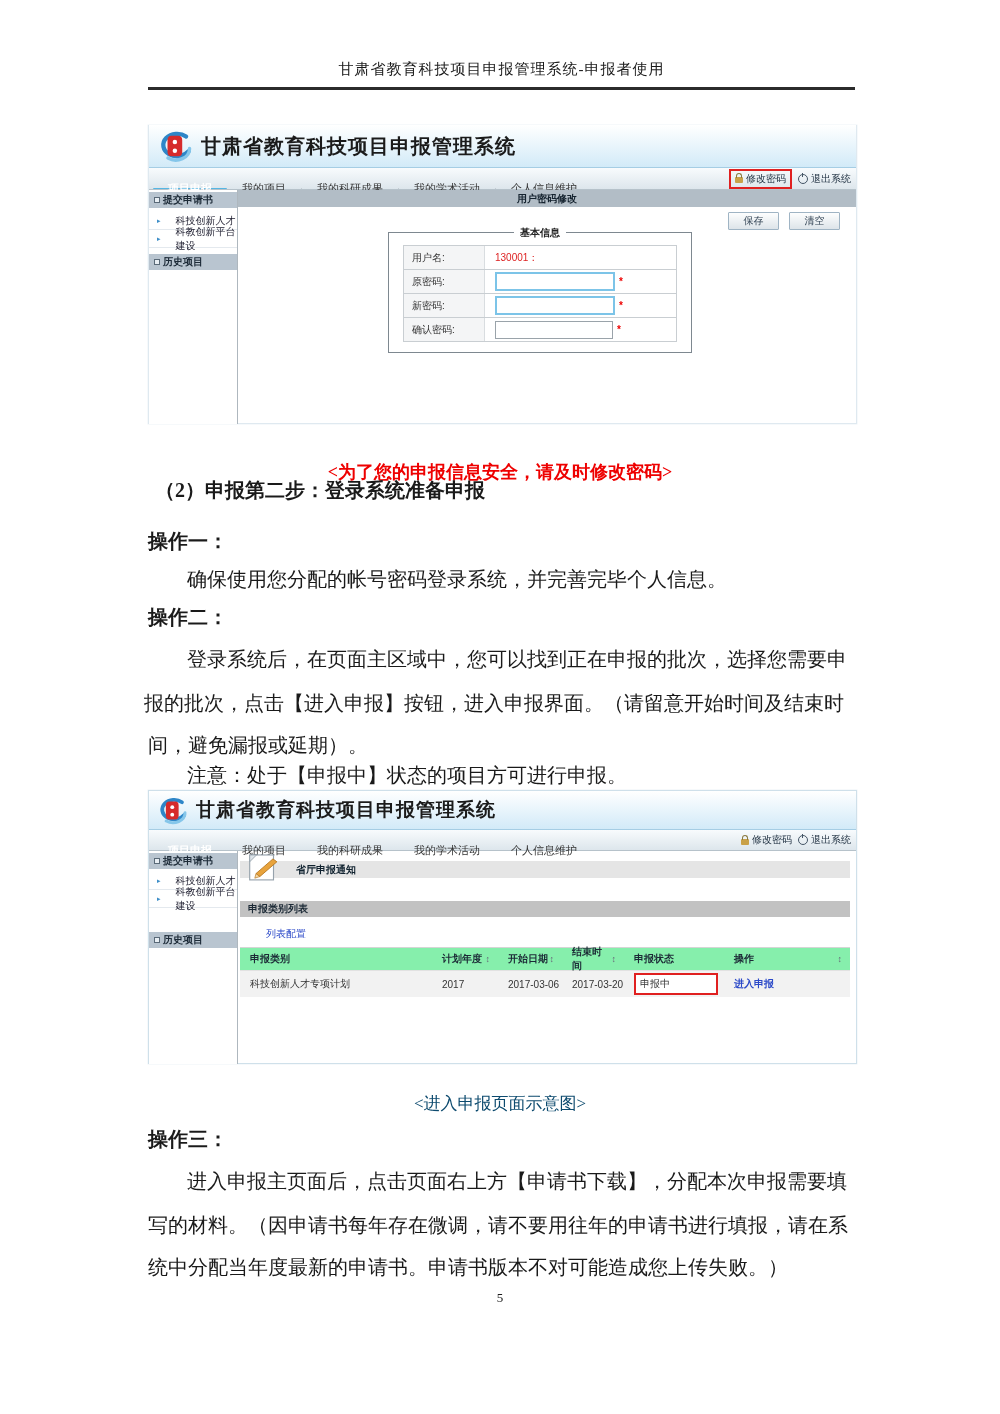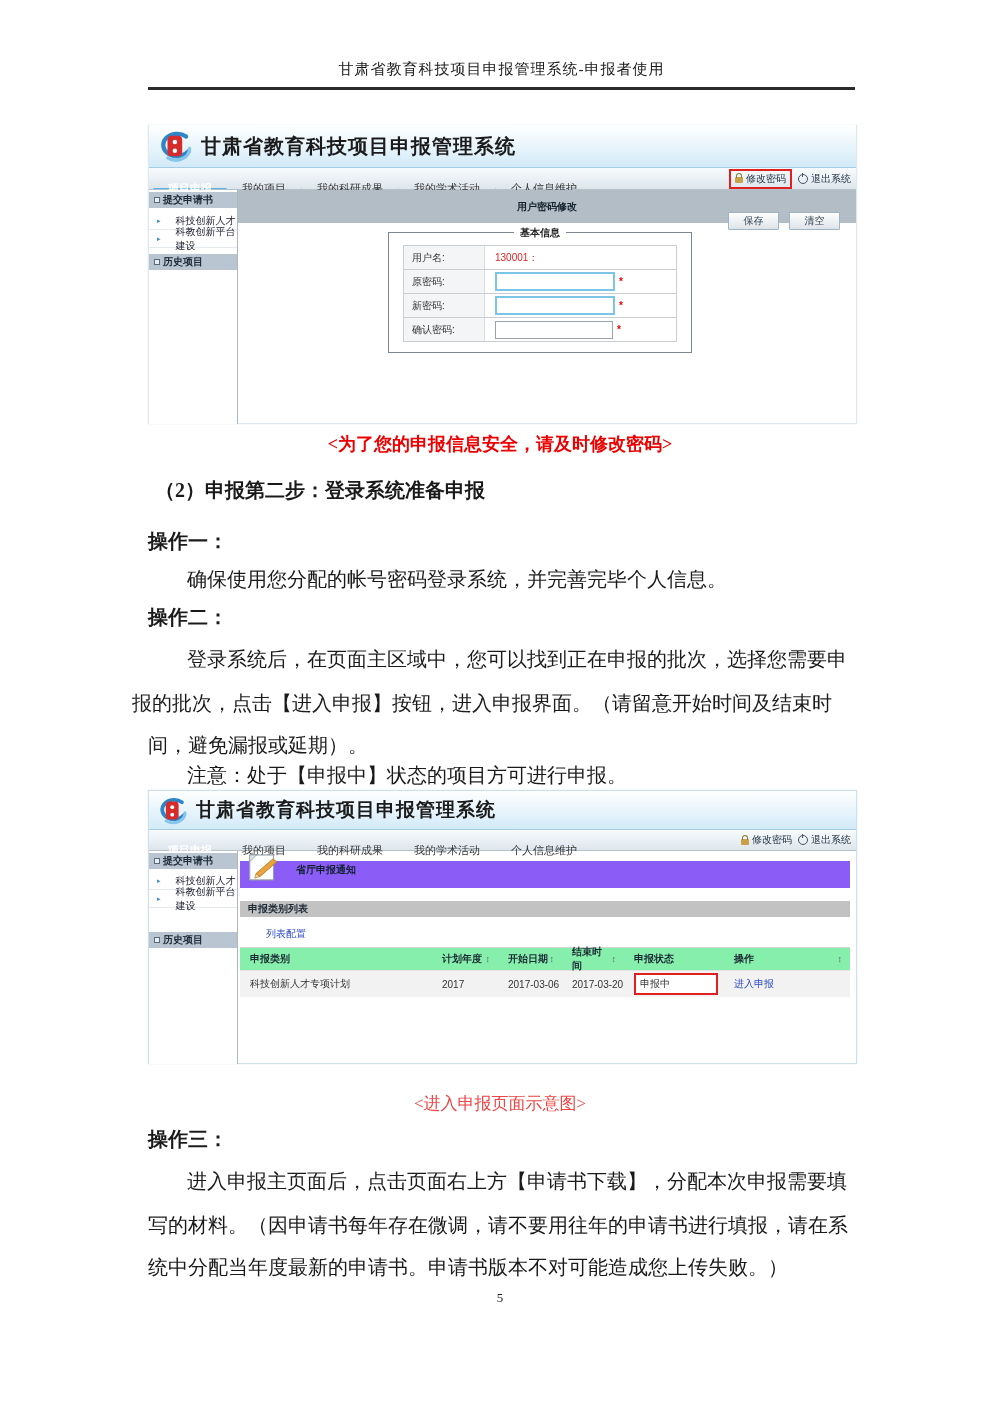--- a/index.html
+++ b/index.html
@@ -4,21 +4,21 @@
 <style>
   html,body{margin:0;padding:0;background:#ffffff;}
   .page{position:relative;width:1000px;height:1414px;background:#fff;overflow:hidden;
         font-family:"Liberation Serif","DejaVu Serif",serif;color:#1a1a1a;}
 
   
   .doc-header{position:absolute;left:148px;top:60px;width:707px;text-align:center;
               font-size:15px;letter-spacing:1px;border-bottom:3px solid #2b2b2b;padding-bottom:8px;}
   .caption{position:absolute;left:0;width:1000px;text-align:center;}
   .caption.red{color:#ee0000;font-weight:bold;font-size:18px;}
-  .caption.plain{color:#ef4444;font-size:17px;}
+  .caption.plain{color:#0c4a6e;font-size:17px;}
   .h2{position:absolute;font-weight:bold;font-size:20px;}
   .op{position:absolute;font-weight:bold;font-size:20px;}
   .bodyline{position:absolute;font-size:20px;white-space:nowrap;}
   .pagenum{position:absolute;left:0;width:1000px;text-align:center;font-size:13px;}
 
   
   .shot{position:absolute;left:148px;width:707px;background:#fff;
         font-family:"Liberation Sans","DejaVu Sans",sans-serif;color:#222;
         border:1px solid #dfe9f0;border-top:none;box-shadow:0 0 0 0.5px #eef3f7;}
   .logoband{position:relative;width:100%;background:linear-gradient(#ffffff,#d2eaf8);
@@ -41,58 +41,58 @@
 
   .shotbody{position:relative;width:100%;}
   .sidebar{position:absolute;left:0;top:0;bottom:0;width:88px;border-right:1px solid #aeb7be;background:#fff;}
   .side-sec{height:16px;background:#b9c5d0;color:#1d2b38;font-size:10px;font-weight:bold;
             display:flex;align-items:center;padding-left:5px;gap:3px;margin-top:2px;}
   .side-sec .sq{width:4px;height:4px;border:1px solid #5a6a78;background:#e8eef3;display:inline-block;}
   .side-item{height:17px;display:flex;align-items:center;gap:15px;padding-left:8px;
              font-size:10px;color:#223;border-bottom:1px solid #e4e9ee;}
   .side-item .bullet{color:#3f8fc9;font-size:7px;}
   .mainarea{position:absolute;left:89px;right:0;top:0;bottom:0;}
-  .main-titlebar{height:33px;background:#b2bdc6;color:#15232f;font-size:10px;font-weight:bold;
+  .main-titlebar{height:17px;background:#b2bdc6;color:#15232f;font-size:10px;font-weight:bold;
                  display:flex;align-items:center;justify-content:center;}
 
   .btnrow{position:absolute;right:16px;top:22px;display:flex;gap:10px;}
   .uibtn{min-width:37px;height:16px;font-size:10px;color:#345;background:linear-gradient(#fdfefe,#dde4e9);
          border:1px solid #9fb4c4;border-radius:1px;display:flex;align-items:center;justify-content:center;padding:0 6px;}
 
   .fs{position:absolute;left:150px;top:42px;width:302px;border:1px solid #7e8890;background:#fff;}
   .fs .legend{position:absolute;top:-7px;left:50%;transform:translateX(-50%);background:#fff;
               padding:0 6px;font-size:10px;font-weight:bold;color:#222;}
   .ftable{margin:12px 14px 10px 14px;border:1px solid #c9ced2;border-bottom:none;}
   .frow{display:flex;align-items:center;height:23px;border-bottom:1px solid #c9ced2;font-size:10px;}
   .flabel{width:72px;align-self:stretch;display:flex;align-items:center;padding-left:8px;
           background:#f4f5f6;color:#333;border-right:1px solid #d9dde0;}
   .fval{display:flex;align-items:center;gap:4px;padding-left:10px;flex:1;}
   .uname{color:#d22;}
   .pwinput{width:112px;height:13px;border:2px solid #7cc4e8;background:#fff;}
   .pwinput.plain{border:1px solid #9aa3aa;height:14px;}
   .req{color:#e00;font-weight:bold;}
 
   
-  .noteband{position:absolute;left:2px;right:6px;top:10px;height:27px;background:#8b5cf6;}
+  .noteband{position:absolute;left:2px;right:6px;top:10px;height:17px;background:#e5e5e5;}
   .noteband .ntext{position:absolute;left:56px;top:2px;font-size:10px;font-weight:bold;color:#10222f;}
   .note-icon{position:absolute;left:8px;top:-8px;}
   .graybar{position:absolute;left:2px;right:6px;height:16px;background:#c2c2c2;color:#1c2a36;
            font-size:10px;font-weight:bold;display:flex;align-items:center;padding-left:8px;box-sizing:border-box;}
   .linkcfg{position:absolute;left:28px;color:#2b49c8;font-size:10px;cursor:pointer;}
   .ltable{position:absolute;left:2px;right:6px;}
   .lrow{display:flex;align-items:center;font-size:10px;}
   .lrow.head{height:22px;background:#86efac;border-top:1px solid #d5d5d5;border-bottom:1px solid #e2e2e2;
              font-weight:bold;color:#1c2a36;}
   .lrow.data{height:26px;background:#f2f2f2;color:#333;}
   .lc{display:flex;align-items:center;box-sizing:border-box;padding-left:10px;}
   .c1{width:192px;}.c2{width:66px;}.c3{width:64px;}.c4{width:62px;}.c5{width:100px;}.c6{flex:1;}
   .sort{color:#667;font-size:9px;margin-left:auto;margin-right:8px;}
   .statusbox{display:inline-block;border:2px solid #e02020;background:#fff;min-width:72px;
              padding:2px 4px;color:#333;}
-  .link{color:#2b49c8;font-weight:normal;cursor:pointer;}
+  .link{color:#2b49c8;font-weight:bold;cursor:pointer;}
 </style>
 </head>
 <body>
 
 <div class="page">
 
   <div class="doc-header">
     <span>甘肃省教育科技项目申报管理系统-申报者使用</span>
   </div>
 
@@ -178,30 +178,30 @@
                 <input class="pwinput plain" type="password" style="">
                 <span class="req">*</span>
               </div>
             </div>
           </div>
         </div>
       </div>
     </div>
   </div>
 
-  <div class="caption red" style="top:432px;">&lt;为了您的申报信息安全，请及时修改密码&gt;</div>
+  <div class="caption red" style="top:460px;">&lt;为了您的申报信息安全，请及时修改密码&gt;</div>
 
   <div class="h2" style="left:155px;top:477px;">（2）申报第二步：登录系统准备申报</div>
 
   <div class="op" style="left:148px;top:528px;">操作一：</div>
   <div class="bodyline" style="left:187px;top:566px;">确保使用您分配的帐号密码登录系统，并完善完毕个人信息。</div>
 
   <div class="op" style="left:148px;top:604px;">操作二：</div>
   <div class="bodyline" style="left:187px;top:646px;">登录系统后，在页面主区域中，您可以找到正在申报的批次，选择您需要申</div>
-  <div class="bodyline" style="left:132px;top:690px;">报的批次，点击【进入申报】按钮，进入申报界面。（请留意开始时间及结束时</div>
+  <div class="bodyline" style="left:144px;top:690px;">报的批次，点击【进入申报】按钮，进入申报界面。（请留意开始时间及结束时</div>
   <div class="bodyline" style="left:148px;top:732px;">间，避免漏报或延期）。</div>
   <div class="bodyline" style="left:187px;top:762px;">注意：处于【申报中】状态的项目方可进行申报。</div>
 
   <div class="shot" style="top:790px;height:272px;border:1px solid #cfe0ea;">
     <div class="logoband" style="height:38px;">
       <svg width="33" height="31" viewBox="0 0 44 40" style="margin-left:6px;">
         <path d="M36 9 A16 13 0 1 0 39 26" stroke="#2e86c8" stroke-width="5" fill="none" stroke-linecap="round"></path>
         <path d="M15 34 A16 13 0 0 0 40 23" stroke="#85c6ea" stroke-width="4" fill="none" stroke-linecap="round"></path>
         <path d="M19 8 h8 c3 0 4.5 2 4.5 5 v14 c0 3 -1.5 5 -4.5 5 h-8 c-3 0 -4.5 -2 -4.5 -5 v-14 c0 -3 1.5 -5 4.5 -5 z" fill="#d62b2b"></path>
         <circle cx="23" cy="15.5" r="2.6" fill="#fff"></circle>

